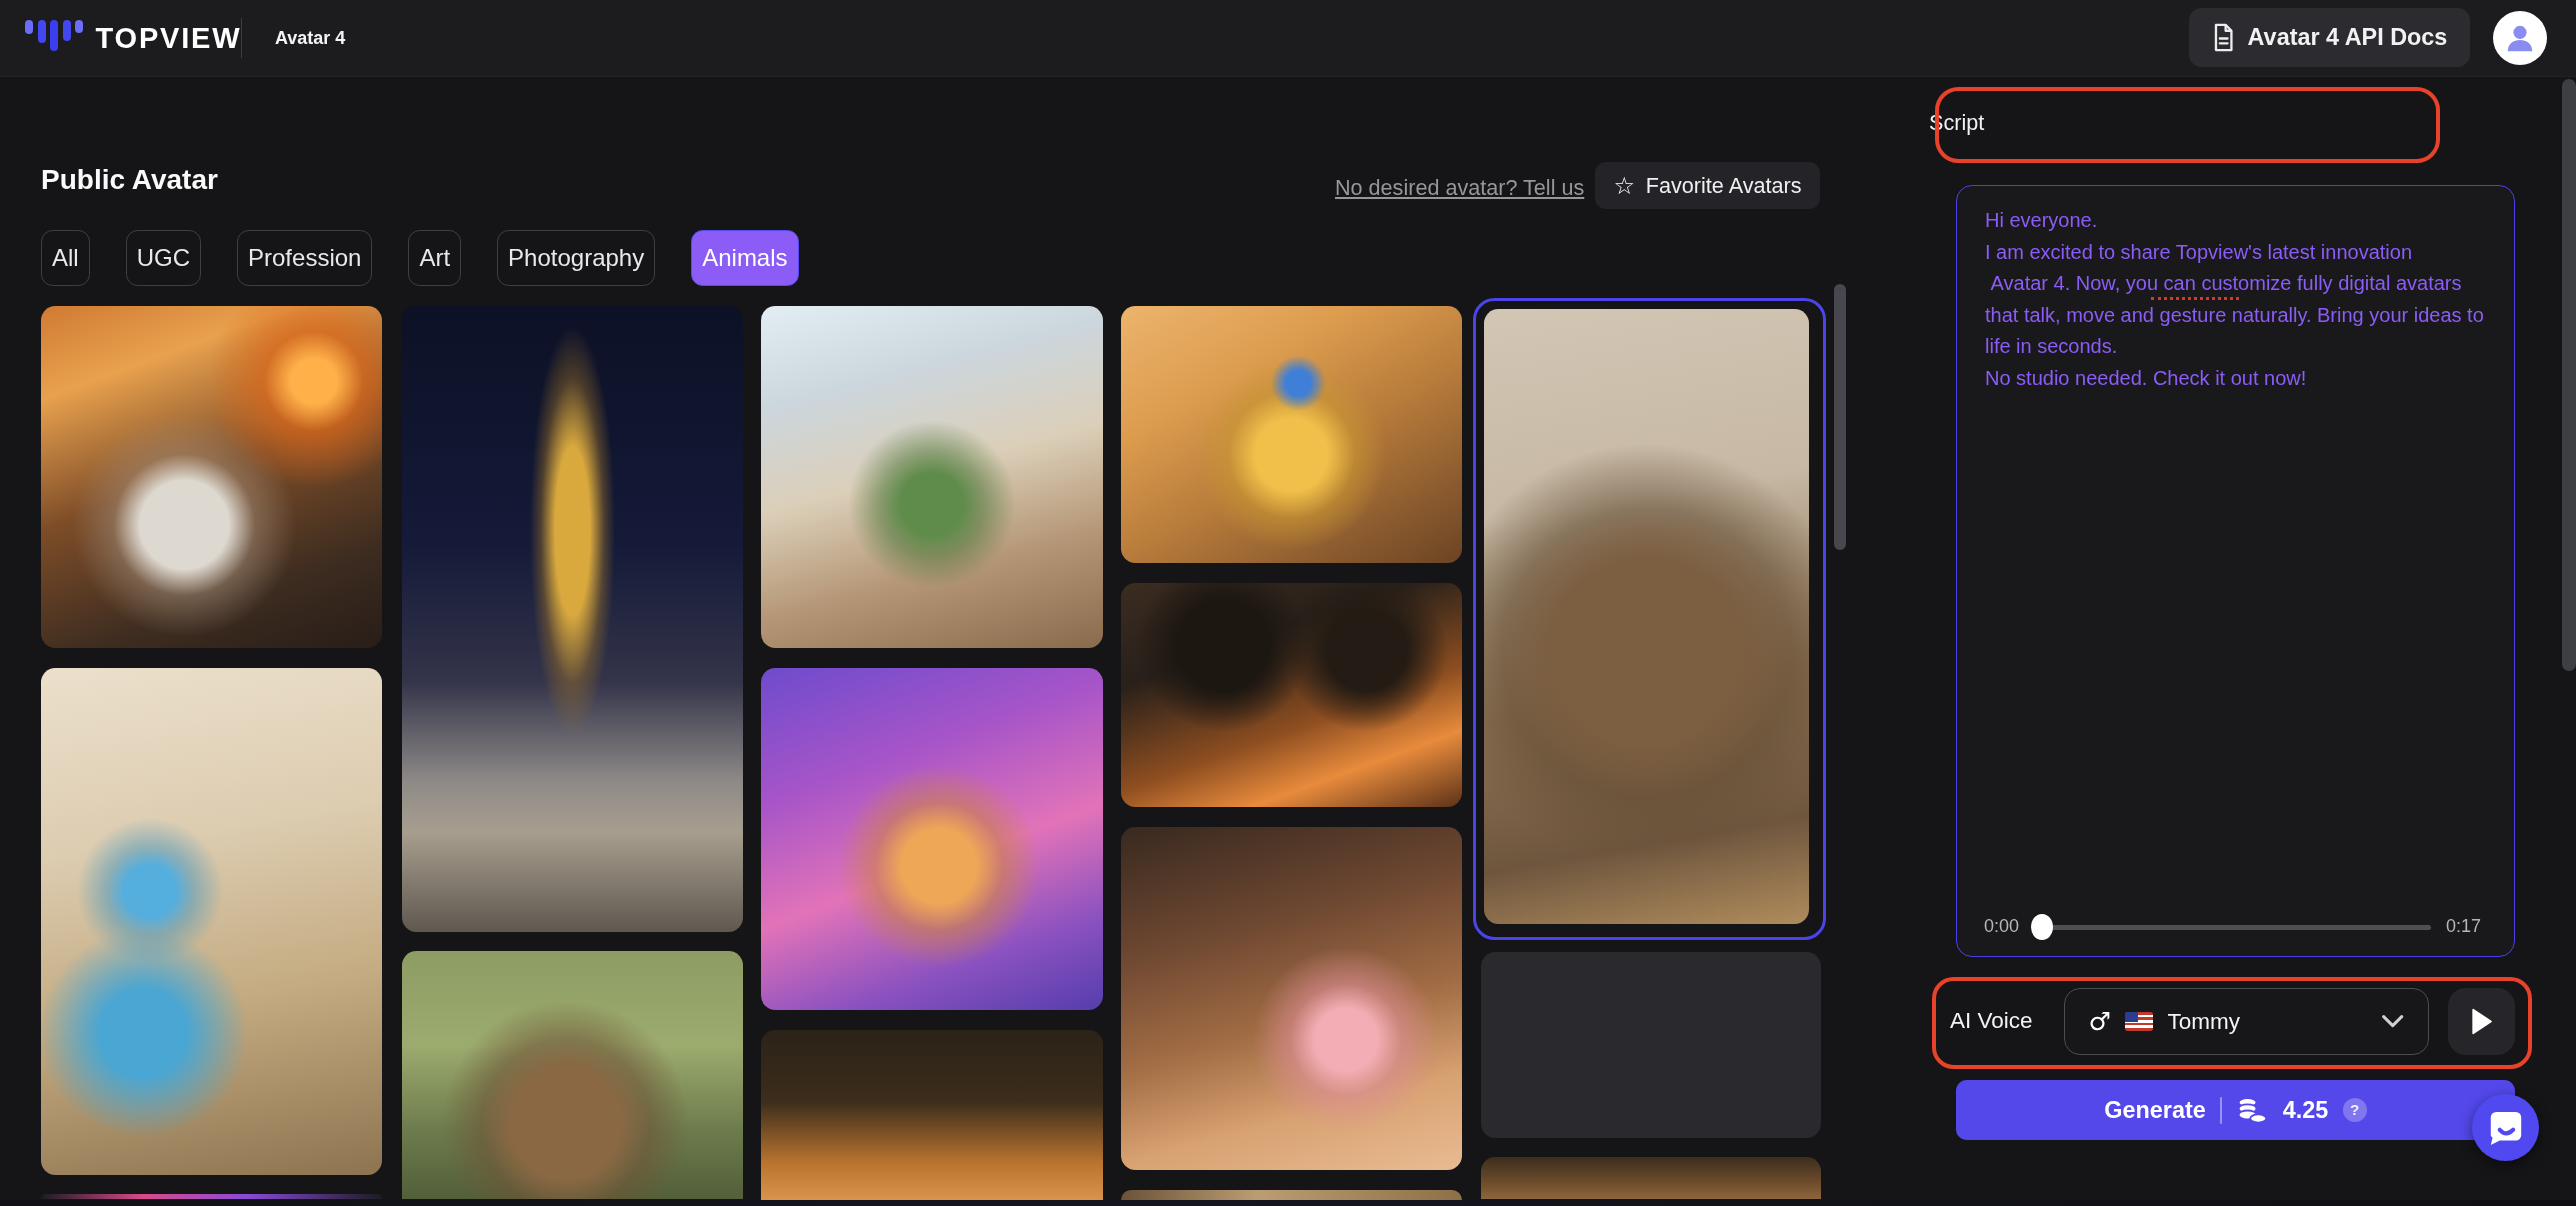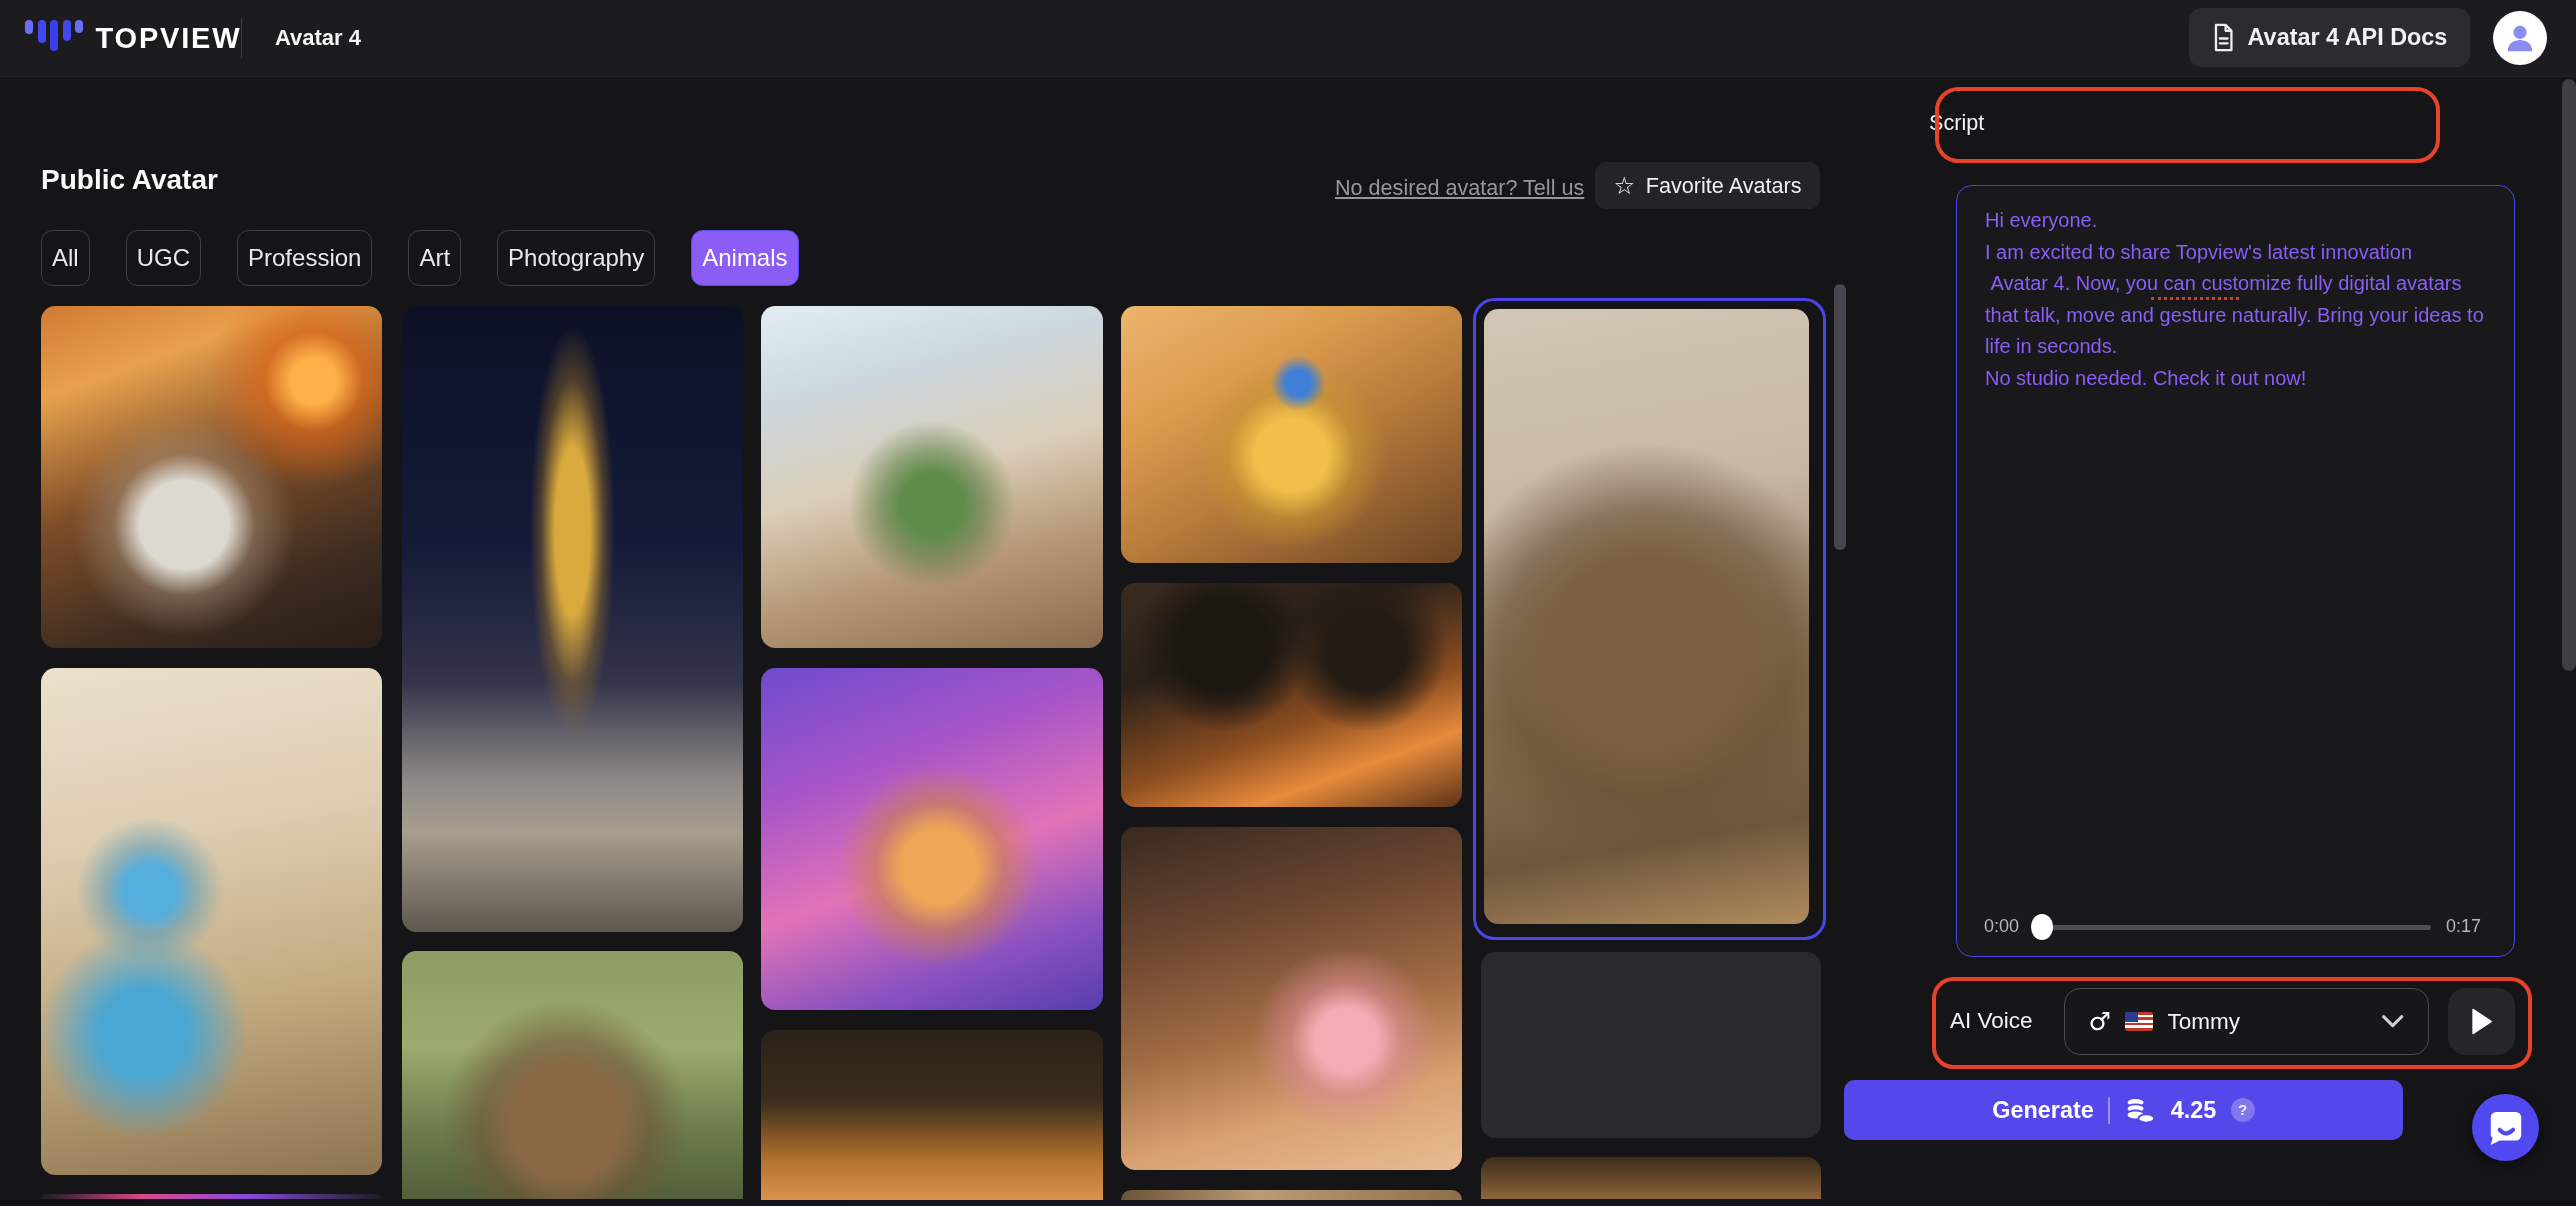--- a/index.html
+++ b/index.html
@@ -12,21 +12,21 @@
   .logo-wrap{left:25px;top:0;height:76px;display:flex;align-items:center;gap:12.6px;cursor:pointer;}
   .wave{display:flex;align-items:flex-start;gap:4.5px;height:36px;padding-top:0;}
   .wave span{width:8px;border-radius:4.5px;background:#4347f0;display:block;}
   .wave .b1{height:13.5px;background:#6b6efa;}
   .wave .b2{height:22.5px;}
   .wave .b3{height:31px;background:#3a3eee;}
   .wave .b4{height:21px;}
   .wave .b5{height:12.6px;background:#6b6efa;}
   .logo-text{font-size:29px;font-weight:800;letter-spacing:1.8px;color:#fff;}
   .nav-divider{left:241px;top:18px;width:0.9px;height:40px;background:#3c3c41;}
-  .page-title{left:275px;top:0;height:76px;display:flex;align-items:center;font-size:22px;font-weight:700;color:#f4f4f5;}
+  .page-title{left:275px;top:0;height:76px;display:flex;align-items:center;font-size:18px;font-weight:700;color:#f4f4f5;}
   .api-btn{left:2189px;top:8px;width:281px;height:59px;background:#2c2c30;border-radius:12.6px;
            display:flex;align-items:center;justify-content:center;gap:12.6px;cursor:pointer;}
   .api-btn span{font-size:23.4px;font-weight:600;color:#f2f2f4;}
   .nav-avatar{left:2493px;top:10.8px;width:54px;height:54px;border-radius:50%;background:#ffffff;
               display:flex;align-items:center;justify-content:center;cursor:pointer;}
 
   
   .main-heading{left:41px;top:164px;font-size:28px;font-weight:700;color:#fafafa;}
   .tellus{left:1335px;top:175px;font-size:21.6px;color:#97979b;text-decoration:underline;cursor:pointer;}
   .fav-btn{left:1595px;top:162px;width:225px;height:47px;background:#242428;border-radius:10.8px;
@@ -112,21 +112,21 @@
             box-sizing:border-box;display:flex;align-items:center;padding-left:23.4px;gap:14.4px;cursor:pointer;background:#17171a;}
   .male{font-family:"DejaVu Sans",sans-serif;font-size:25px;color:#fff;line-height:1;}
   .flag{width:28px;height:19px;border-radius:2.7px;position:relative;overflow:hidden;
         background:repeating-linear-gradient(180deg,#c0392b 0 2.7px,#ffffff 2.7px 5.4px);}
   .flag::after{content:"";position:absolute;left:0;top:0;width:12.6px;height:10px;background:#2a3d8f;}
   .voice-name{font-size:22.5px;color:#f4f4f5;}
   .dd-chevron{position:absolute;right:23.4px;top:25px;}
   .play-btn{left:2448px;top:988px;width:67px;height:67px;background:#26262a;border-radius:18px;
             display:flex;align-items:center;justify-content:center;cursor:pointer;}
 
-  .gen-btn{left:1844px;top:1080px;width:559px;height:60px;background:#5448ea;border-radius:10.8px;
+  .gen-btn{left:1956px;top:1080px;width:559px;height:60px;background:#5448ea;border-radius:10.8px;
            display:flex;align-items:center;justify-content:center;gap:14.4px;cursor:pointer;}
   .gen-btn .g-lbl{font-size:23.4px;font-weight:700;color:#fff;}
   .g-div{width:1.8px;height:27px;background:#9b93f4;border-radius:0.9px;}
   .g-cost{font-size:23.4px;font-weight:700;color:#fff;}
   .g-help{width:24px;height:24px;border-radius:50%;background:#8077ee;display:flex;align-items:center;
           justify-content:center;font-size:15.3px;font-weight:700;color:#efeeff;}
   .chat-fab{left:2472px;top:1094px;width:67px;height:67px;border-radius:50%;background:#5149f0;
             display:flex;align-items:center;justify-content:center;cursor:pointer;box-shadow:0 3.6px 12.6px rgba(0,0,0,.45);}
 
   .bottom-strip{left:0;top:1200px;width:2576px;height:6.3px;background:linear-gradient(90deg,#101016 0%,#15151e 45%,#0e0e13 100%);}

